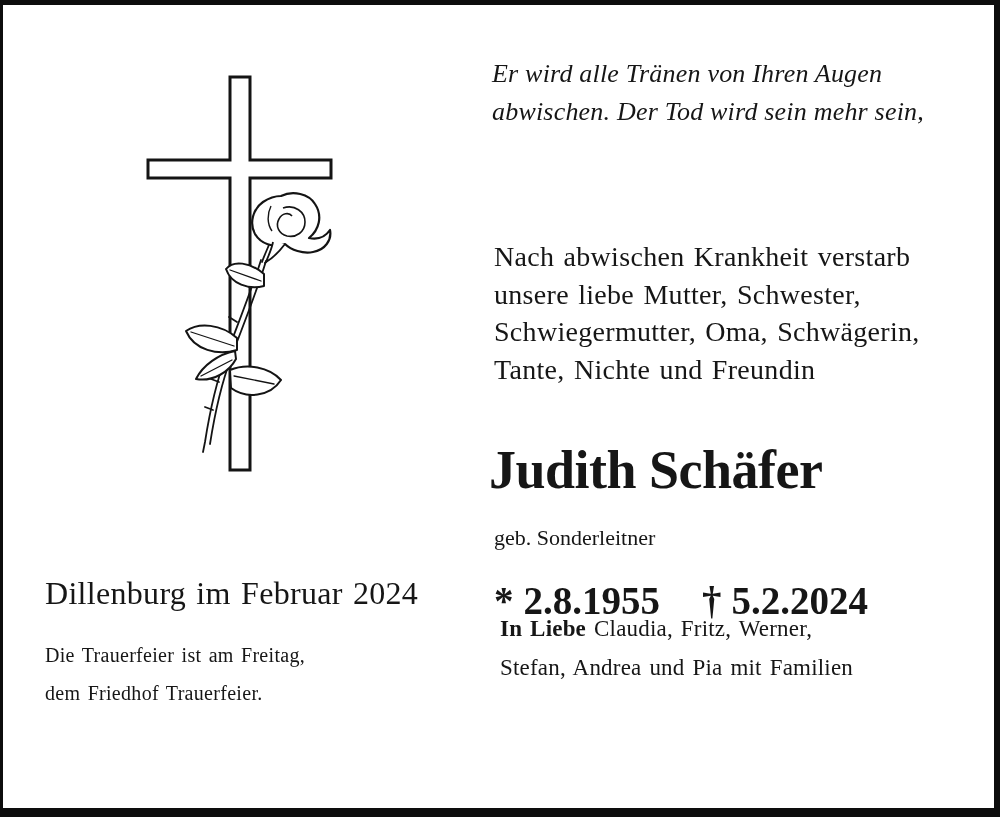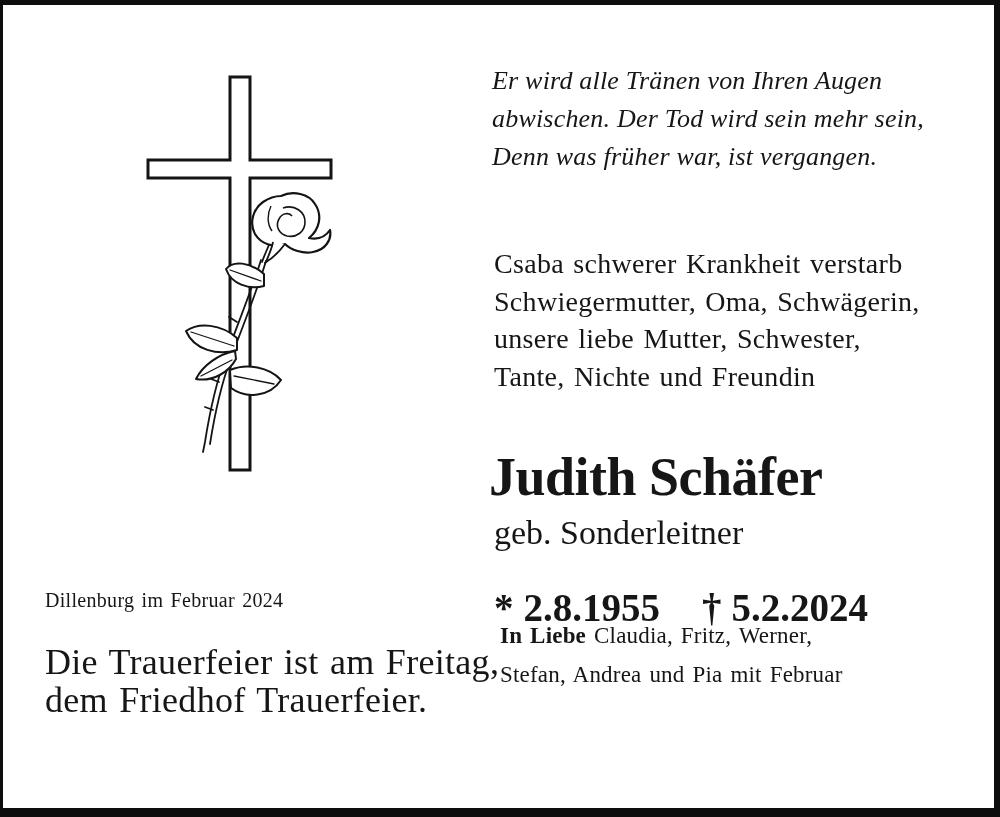--- a/index.html
+++ b/index.html
@@ -13,21 +13,21 @@
     height: 817px;
     box-sizing: border-box;
     background: #ffffff;
     border-style: solid;
     border-color: #0d0d0d;
     border-width: 5px 6px 9px 3px;
     overflow: hidden;
     font-family: "Liberation Serif", "DejaVu Serif", serif;
     color: #161616;
   }
-  .abs { position: absolute; margin-top: 7px; }
+  .abs { position: absolute; }
 
   .art-svg { position: absolute; left: 130px; top: 55px; width: 230px; height: 420px; }
 
   .quote {
     left: 489px; top: 50px;
     font-style: italic;
     font-size: 26px;
     line-height: 38px;
     letter-spacing: 0.2px;
   }
@@ -40,22 +40,22 @@
   }
   .name {
     left: 486px; top: 438px;
     font-size: 54px;
     font-weight: bold;
     line-height: 1;
     letter-spacing: -0.5px;
     white-space: nowrap;
   }
   .maiden {
-    left: 491px; top: 502px;
-    font-size: 34px;
+    left: 491px; top: 514px;
+    font-size: 22px;
     line-height: 38px;
   }
   .dates {
     left: 491px; top: 577px;
     font-size: 39px;
     font-weight: bold;
     line-height: 38px;
     white-space: nowrap;
   }
   .dates .birth { margin-right: 42px; }
@@ -63,28 +63,28 @@
   .family {
     left: 497px; top: 604px;
     font-size: 23px;
     line-height: 39px;
     letter-spacing: 0.2px;
     word-spacing: 2px;
   }
   .family .lead { font-weight: bold; }
   .place-date {
     left: 42px; top: 569px;
-    font-size: 20px;
+    font-size: 32px;
     line-height: 38px;
     letter-spacing: 0.3px;
     word-spacing: 2px;
   }
   .funeral {
     left: 42px; top: 631px;
-    font-size: 36px;
+    font-size: 20px;
     line-height: 38px;
     letter-spacing: 0.3px;
     word-spacing: 2px;
   }
   .line { display: block; }
 </style>
 </head>
 <body>
 
 <div class="card">
@@ -121,40 +121,39 @@
       <path d="M 128 221 L 97 210"></path>
       <path d="M 101 286 L 58 272"></path>
       <path d="M 99 300 L 68 316"></path>
       <path d="M 101 316 L 141 324"></path>
     </g>
   </svg>
 
   <div class="abs quote">
     <span class="line">Er wird alle Tränen von Ihren Augen</span>
     <span class="line">abwischen. Der Tod wird sein mehr sein,</span>
-    <span class="line">Denn was früher war, ist vergangen.</span>
   </div>
 
   <div class="abs intro">
-    <span class="line">Csaba schwerer Krankheit verstarb</span>
+    <span class="line">Nach abwischen Krankheit verstarb</span>
+    <span class="line">unsere liebe Mutter, Schwester,</span>
     <span class="line">Schwiegermutter, Oma, Schwägerin,</span>
-    <span class="line">unsere liebe Mutter, Schwester,</span>
     <span class="line">Tante, Nichte und Freundin</span>
   </div>
 
   <div class="abs name">Judith Schäfer</div>
   <div class="abs maiden">geb. Sonderleitner</div>
 
   <div class="abs dates">
     <span class="birth"><span class="sym">*</span><span>2.8.1955</span></span><span class="death"><span class="sym">†</span><span>5.2.2024</span></span>
   </div>
 
   <div class="abs family">
     <span class="line"><span class="lead">In Liebe</span><span> Claudia, Fritz, Werner,</span></span>
-    <span class="line">Stefan, Andrea und Pia mit Februar</span>
+    <span class="line">Stefan, Andrea und Pia mit Familien</span>
   </div>
 
   <div class="abs place-date">Dillenburg im Februar 2024</div>
   <div class="abs funeral">
     <span class="line">Die Trauerfeier ist am Freitag,</span>
     <span class="line">dem Friedhof Trauerfeier.</span>
   </div>
 
 </div>
 

